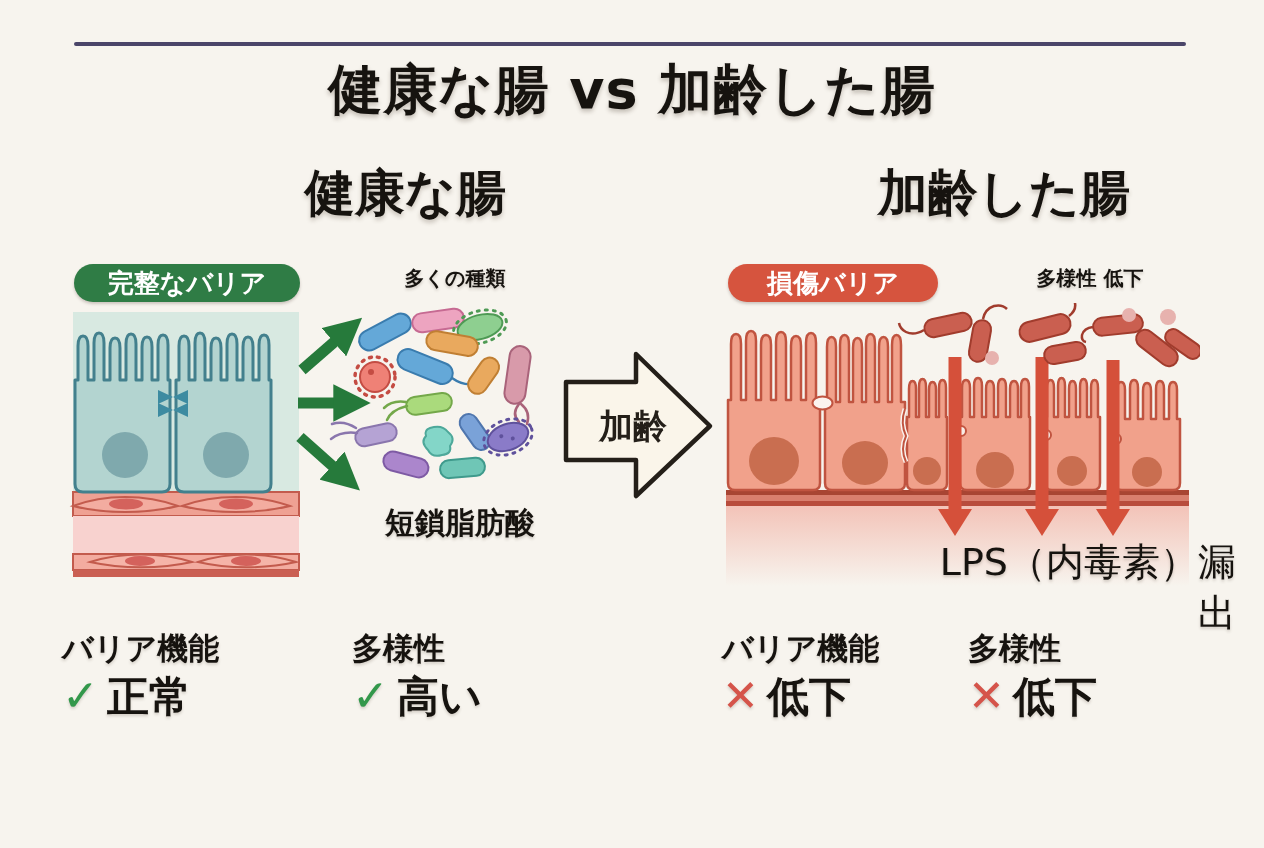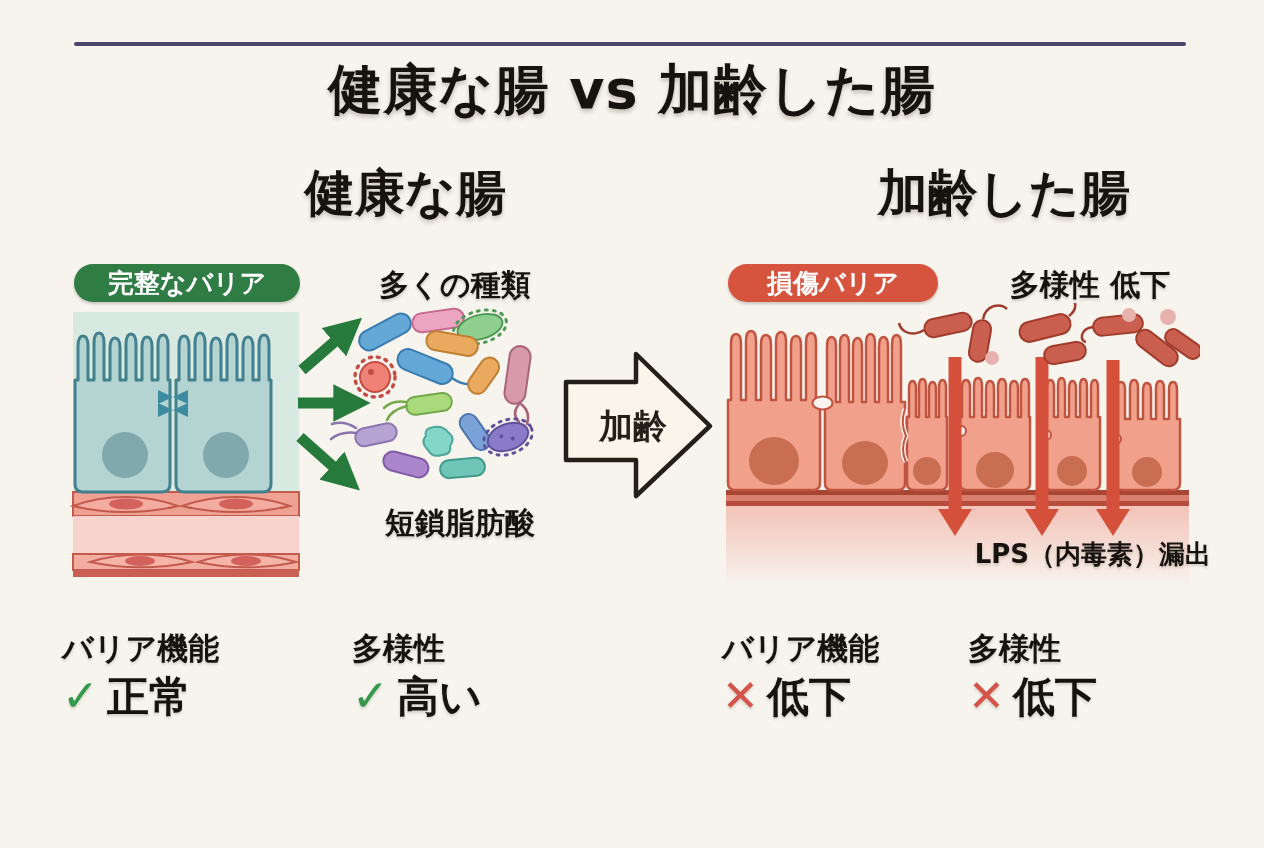--- a/index.html
+++ b/index.html
@@ -20,35 +20,35 @@
     font-size:50px;font-weight:bold;text-shadow:0 3px 4px rgba(70,55,40,.25);
   }
   .badge{
     position:absolute;top:264px;height:38px;line-height:38px;border-radius:19px;
     text-align:center;color:#ffffff;font-size:26px;font-weight:bold;
     box-shadow:0 2px 3px rgba(80,60,50,.25);
   }
   .badge.green{left:74px;width:226px;background:#2f7c45;}
   .badge.red{left:728px;width:210px;background:#d6543e;}
   .side-label{
-    position:absolute;top:265px;text-align:center;font-size:30px;font-weight:bold;
+    position:absolute;top:265px;text-align:center;font-size:20px;font-weight:bold;
     text-shadow:0 2px 3px rgba(70,55,40,.22);
   }
   .scfa{
     position:absolute;left:336px;top:503px;width:248px;text-align:center;
     font-size:30px;font-weight:bold;line-height:39px;
     text-shadow:0 2px 3px rgba(70,55,40,.22);
   }
   .arrow-label{
     position:absolute;left:574px;top:404px;width:118px;text-align:center;
     font-size:34px;font-weight:bold;color:#241f19;
   }
   .lps-label{
-    position:absolute;left:887px;top:537px;width:324px;text-align:right;
-    font-size:26px;font-weight:bold;text-shadow:0 2px 3px rgba(70,55,40,.22);
+    position:absolute;left:912px;top:537px;width:324px;text-align:right;
+    font-size:38px;font-weight:normal;text-shadow:0 2px 3px rgba(70,55,40,.22);
   }
   .stat{position:absolute;top:608px;text-align:left;margin-top:20px;}
   .stat-label{font-size:31px;font-weight:bold;line-height:40px;text-shadow:0 2px 3px rgba(70,55,40,.2);}
   .stat-value{font-size:42px;font-weight:bold;line-height:52px;margin-top:2px;text-shadow:0 2px 3px rgba(70,55,40,.2);}
   .stat-value .mark{font-size:44px;margin-right:8px;font-weight:bold;}
   .mark.ok{color:#33984b;}
   .mark.bad{color:#d5544a;}
   .banner{
     position:absolute;left:685px;top:734px;width:512px;height:58px;border-radius:29px;
     background:#f8d1ba;display:flex;align-items:center;justify-content:center;

